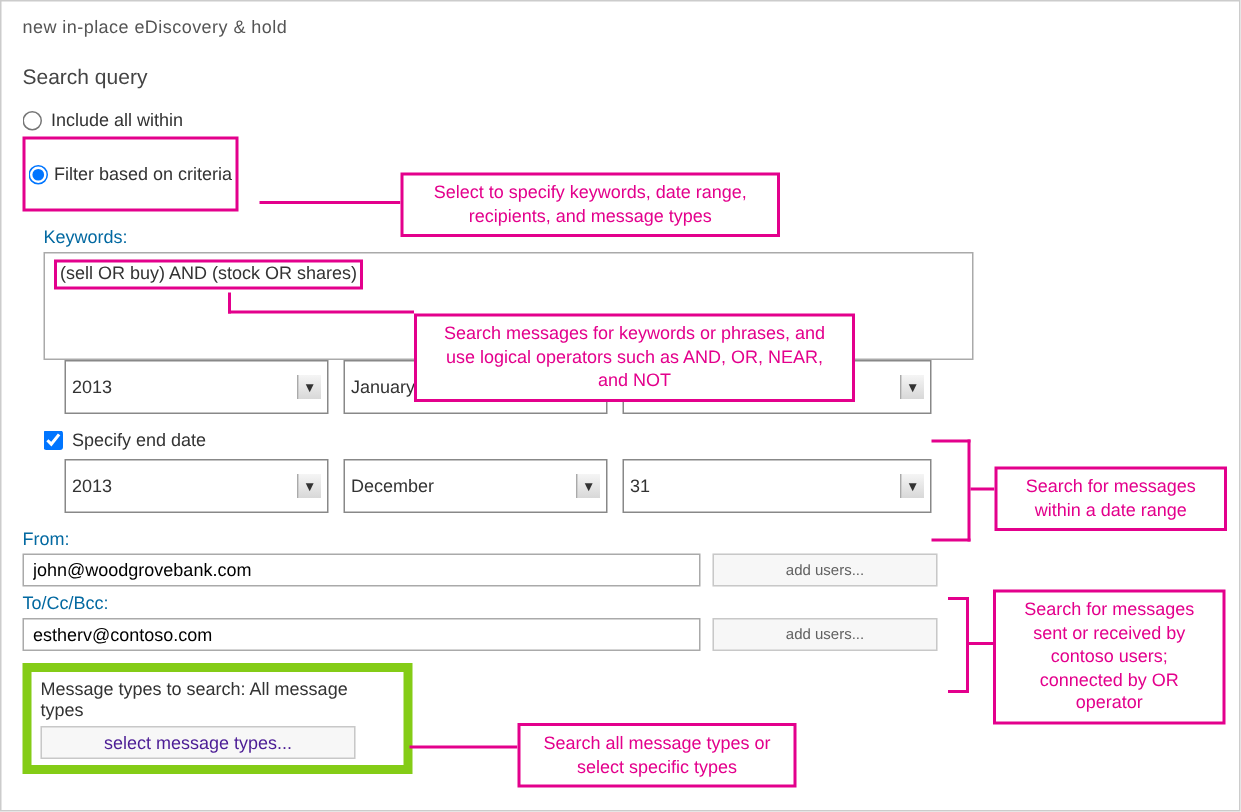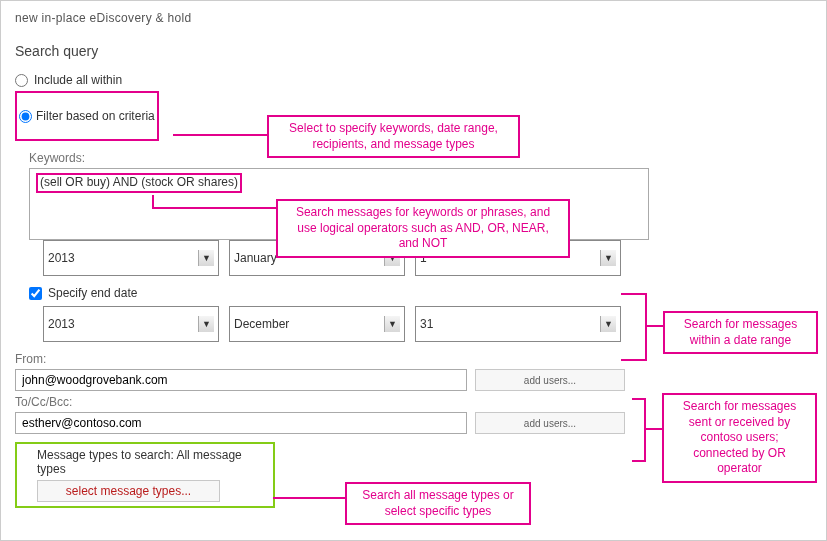--- a/index.html
+++ b/index.html
@@ -49,21 +49,21 @@
     }
     .criteria-highlight {
       border: 2px solid #e3008c;
       padding: 16px 2px;
     }
     .annot-line {
       position: absolute;
       background: #e3008c;
       z-index: 3;
     }
-    .label { color: #737373; margin-bottom: 3px; display: block; }
+    .label { color: #0369a1; margin-bottom: 3px; display: block; }
     .keywords-area {
       width: 620px;
       height: 72px;
       border: 1px solid #aaa;
       padding: 4px 6px;
       font-size: 12px;
       color: #333;
       resize: none;
       position: relative;
     }
@@ -120,32 +120,32 @@
       height: 22px;
       border: 1px solid #c8c8c8;
       background: #f7f7f7;
       font-size: 10px;
       color: #616161;
       cursor: pointer;
       margin-left: 8px;
     }
     .input-btn-row { display: flex; align-items: center; }
     .msg-types-box {
-      border: 2px solid #84cc16;
-      padding: 4px 20px;
+      border: 6px solid #84cc16;
+      padding: 4px 6px;
       width: 260px;
       margin-top: 8px;
     }
     .select-types-btn {
-      width: 183px;
+      width: 210px;
       height: 22px;
       border: 1px solid #c8c8c8;
       background: #f7f7f7;
       font-size: 12px;
-      color: #b91c1c;
+      color: #4c1d95;
       cursor: pointer;
       margin-top: 4px;
     }
     .right-annot {
       position: absolute;
       width: 155px;
     }
     .connector-brace {
       position: absolute;
       border-right: 2px solid #e3008c;
@@ -177,21 +177,21 @@
 
 <div class="content-indent">
   <span class="label">Keywords:</span>
   <div class="keywords-area">
     <span class="kw-highlight">(sell OR buy) AND (stock OR shares)</span>
   </div>
 </div>
 
 <div class="annot-line" style="left:151px; top:194px; width:2px; height:14px;"></div>
 <div class="annot-line" style="left:151px; top:206px; width:124px; height:2px;"></div>
-<div class="annot-box" style="position:absolute; left:275px; top:198px; width:294px;">Search messages for keywords or phrases, and use logical operators such as AND, OR, NEAR, and NOT</div>
+<div class="annot-box" style="position:absolute; left:275px; top:208px; width:294px;">Search messages for keywords or phrases, and use logical operators such as AND, OR, NEAR, and NOT</div>
 
 <div class="content-indent">
   <div class="date-row">
     <div class="select year-sel">
       <span>2013</span>
       <span class="arrow">▼</span>
     </div>
     <div class="select month-sel">
       <span>January</span>
       <span class="arrow">▼</span>

